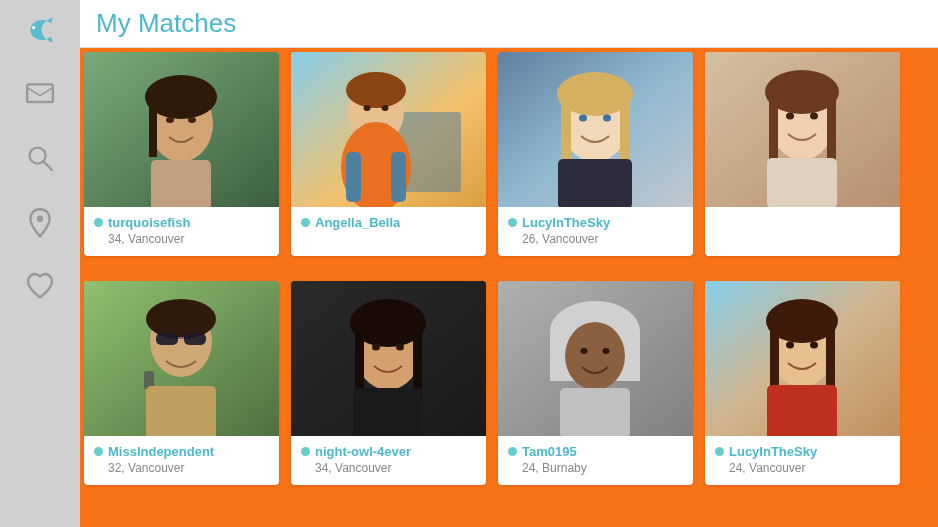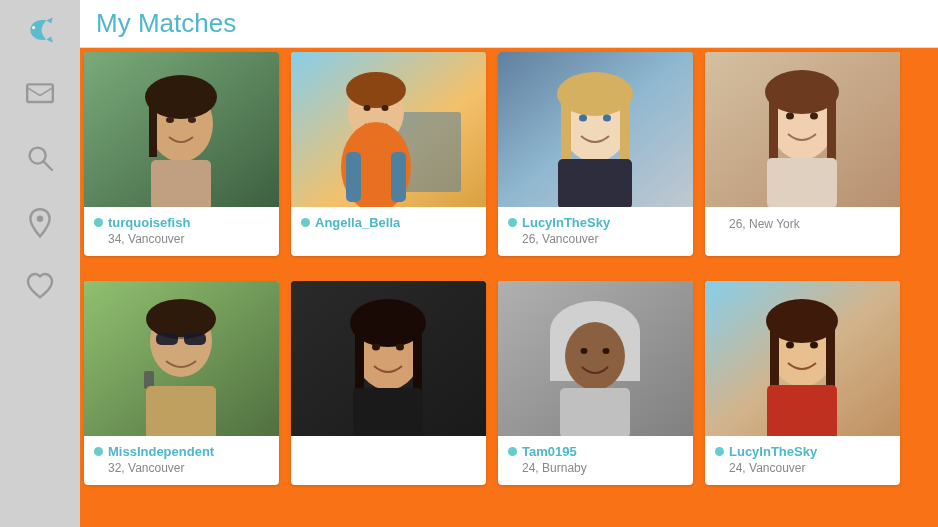--- a/index.html
+++ b/index.html
@@ -324,23 +324,20 @@
 
             <ellipse cx="85" cy="64" rx="4" ry="3.5" fill="#3d2010"></ellipse>
             <ellipse cx="109" cy="64" rx="4" ry="3.5" fill="#3d2010"></ellipse>
 
             <path d="M83 82 Q97 94 111 82" stroke="#9B7050" stroke-width="2" fill="none"></path>
 
             <rect x="62" y="106" width="70" height="50" rx="5" fill="#e0d0c0"></rect>
           </svg>
         </div>
         <div class="match-info">
-          <div class="match-detail">
-            <span>26</span>, <span>New York</span>
-          </div>
         </div>
       </div>
 
     </div>
 
     <div class="match-row">
 
       <div class="match-card">
         <div class="match-photo photo-5">
           <svg class="face-svg" viewBox="0 0 195 155" xmlns="http://www.w3.org/2000/svg">
@@ -394,20 +391,29 @@
             <rect x="64" y="42" width="9" height="80" fill="#1a0a05"></rect>
             <rect x="122" y="42" width="9" height="80" fill="#1a0a05"></rect>
 
             <ellipse cx="85" cy="66" rx="4" ry="3.5" fill="#2d1505"></ellipse>
             <ellipse cx="109" cy="66" rx="4" ry="3.5" fill="#2d1505"></ellipse>
 
             <path d="M83 85 Q97 97 111 85" stroke="#8B5030" stroke-width="2" fill="none"></path>
 
             <rect x="62" y="107" width="70" height="50" rx="5" fill="#1a1a1a"></rect>
           </svg>
+        </div>
+        <div class="match-info">
+          <div class="match-name-row">
+            <div class="online-dot"></div>
+            <span class="match-name">night-owl-4ever</span>
+          </div>
+          <div class="match-detail">
+            <span>34</span>, <span>Vancouver</span>
+          </div>
         </div>
       </div>
 
       <div class="match-card">
         <div class="match-photo photo-7">
           <svg class="face-svg" viewBox="0 0 195 155" xmlns="http://www.w3.org/2000/svg">
             <defs>
               <linearGradient id="bg7" x1="0%" y1="0%" x2="100%" y2="100%">
                 <stop offset="0%" style="stop-color:#b0b0b0"></stop>
                 <stop offset="100%" style="stop-color:#808080"></stop>

